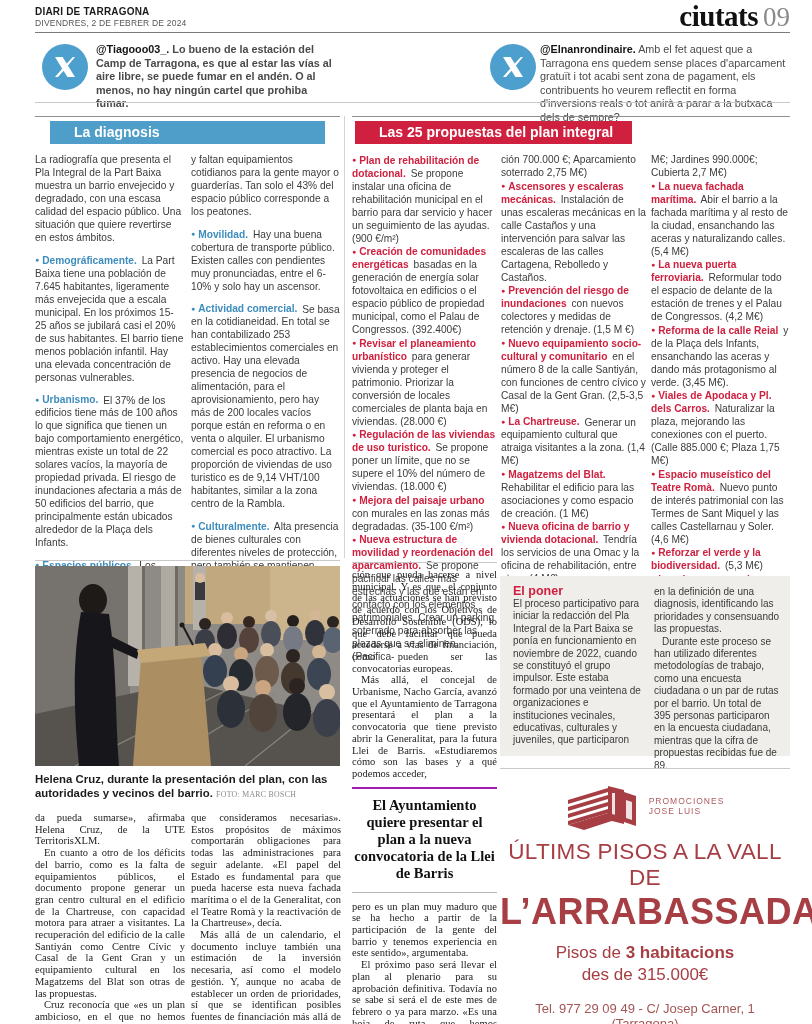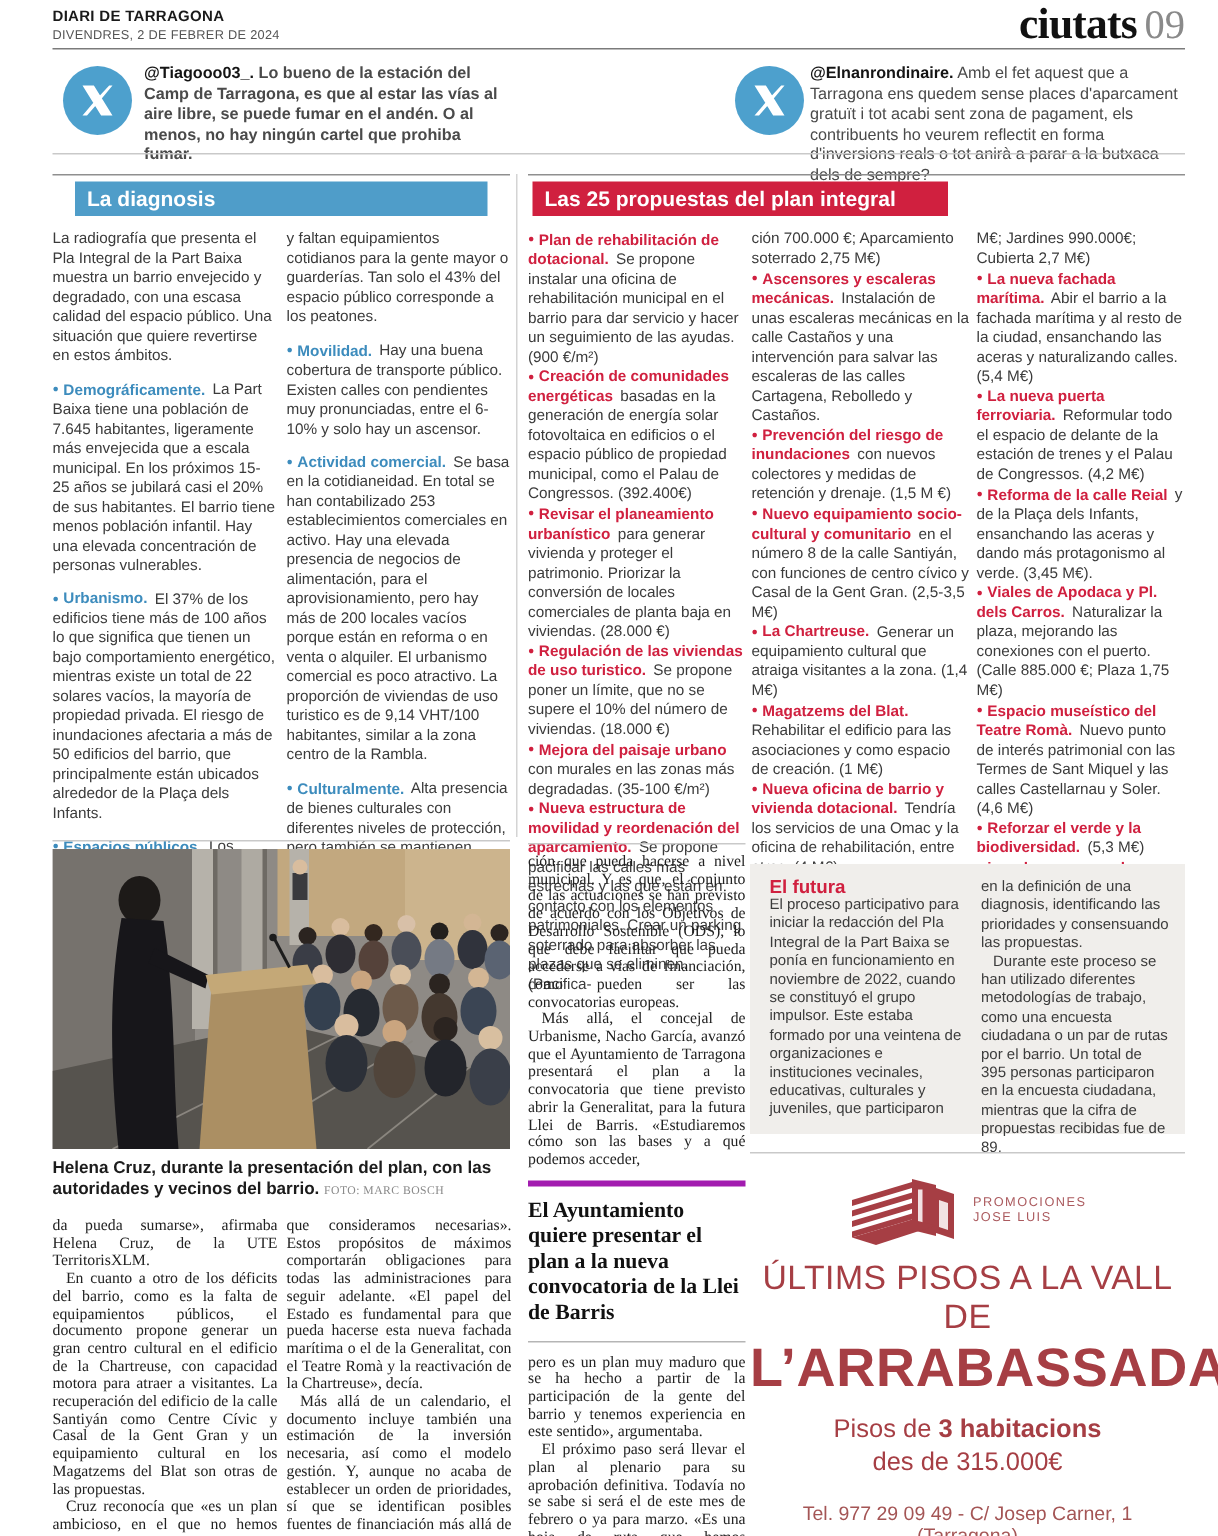--- a/index.html
+++ b/index.html
@@ -16,21 +16,21 @@
   .sec-name{font-size:29px;font-weight:bold;color:#111;letter-spacing:-.5px;}
   .sec-page{font-size:27px;color:#8a8a8a;margin-left:5px;font-weight:normal;}
 
   
   .xb{position:absolute;width:46px;height:46px;border-radius:50%;background:#4da0cd;display:flex;align-items:center;justify-content:center;}
   .xb svg{width:24px;height:24px;}
   .tweet{position:absolute;font-size:10.8px;line-height:13.5px;color:#4a4a4a;}
   .tweet b{color:#141414;}
 
   
-  .secbar{position:absolute;height:23px;line-height:23px;color:#fff;font-weight:bold;font-size:14px;padding-left:8px;box-sizing:border-box;}
+  .secbar{position:absolute;height:23px;line-height:23px;color:#fff;font-weight:bold;font-size:14px;padding-left:24px;box-sizing:border-box;}
   .bar-blue{background:#4f9dc9;}
   .bar-red{background:#d0203f;}
 
   
   .fcol{position:absolute;font-size:10.2px;line-height:13px;color:#3b3b3b;text-align:left;}
   .fcol p{margin:0;}
   .dcol p{margin:0 0 9px 0;}
   .b{font-size:7px;vertical-align:1.5px;margin-right:3px;}
   .l{font-weight:bold;margin-right:2px;}
   .blue{color:#3d8cbd;}
@@ -41,21 +41,21 @@
   .caption{position:absolute;font-size:11.4px;line-height:14px;color:#1c1c1c;margin:0;}
   .cap-b{font-weight:bold;}
   .cap-credit{font-size:7.8px;color:#8a8a8a;font-weight:normal;letter-spacing:.3px;font-family:Liberation Serif, serif;}
 
   
   .acol{position:absolute;font-family:"Liberation Serif",serif;font-size:10.5px;line-height:11.7px;
         text-align:justify;color:#222;}
   .acol p{margin:0;}
   .acol p.ind{text-indent:9px;}
   .subhead{font-family:"Liberation Serif",serif;font-weight:bold;font-size:14.5px;line-height:17px;
-           color:#111;text-align:left;border-top:4px solid #a21caf;border-bottom:1px solid #b5b5b5;
+           color:#111;text-align:center;border-top:2px solid #a21caf;border-bottom:1px solid #b5b5b5;
            padding:8px 0 10px 0;margin:7px 0 8px 0;text-indent:0;}
 
   
   .apunte{position:absolute;background:#f0eeeb;box-sizing:border-box;}
   .ap-kicker{font-size:12.5px;font-weight:bold;color:#d0203f;}
   .ap-title{font-size:16.5px;line-height:18px;font-weight:bold;color:#141414;margin:2px 0 5px 0;}
   .ap-col{position:absolute;font-size:10px;line-height:12.4px;color:#3b3b3b;}
   .ap-col p{margin:0;}
   .ap-col p.ind{text-indent:8px;}
 
@@ -239,21 +239,21 @@
   <div class="acol" style="left:352px;top:569px;width:145px;">
     <p>ción que pueda hacerse a nivel municipal. Y es que, el conjunto de las actuaciones se han previsto de acuerdo con los Objetivos de Desarrollo Sostenible (ODS), lo que debe facilitar que pueda accederse a vías de financiación, como pueden ser las convocatorias europeas.</p>
     <p class="ind">Más allá, el concejal de Urbanisme, Nacho García, avanzó que el Ayuntamiento de Tarragona presentará el plan a la convocatoria que tiene previsto abrir la Generalitat, para la futura Llei de Barris. «Estudiaremos cómo son las bases y a qué podemos acceder,</p>
     <div class="subhead">El Ayuntamiento quiere presentar el plan a la nueva convocatoria de la Llei de Barris</div>
     <p>pero es un plan muy maduro que se ha hecho a partir de la participación de la gente del barrio y tenemos experiencia en este sentido», argumentaba.</p>
     <p class="ind">El próximo paso será llevar el plan al plenario para su aprobación definitiva. Todavía no se sabe si será el de este mes de febrero o ya para marzo. «Es una hoja de ruta que hemos consensuado entre todos, por lo que no quiero que sea un plan del Gobierno, sino de la ciudad», afirmó Viñuales.</p>
   </div>
 
   <div class="apunte" style="left:500px;top:576px;width:290px;height:180px;">
     <div class="abs" style="left:13px;top:8px;width:130px;">
-      <div class="ap-kicker">El futura</div>
+      <div class="ap-kicker">El poner</div>
       <div class="ap-col" style="position:static;">
         <p>El proceso participativo para iniciar la redacción del Pla Integral de la Part Baixa se ponía en funcionamiento en noviembre de 2022, cuando se constituyó el grupo impulsor. Este estaba formado por una veintena de organizaciones e instituciones vecinales, educativas, culturales y juveniles, que participaron</p>
       </div>
     </div>
     <div class="ap-col" style="left:154px;top:10px;width:126px;">
       <p>en la definición de una diagnosis, identificando las prioridades y consensuando las propuestas.</p>
       <p class="ind">Durante este proceso se han utilizado diferentes metodologías de trabajo, como una encuesta ciudadana o un par de rutas por el barrio. Un total de 395 personas participaron en la encuesta ciudadana, mientras que la cifra de propuestas recibidas fue de 89.</p>
     </div>
   </div>
 

